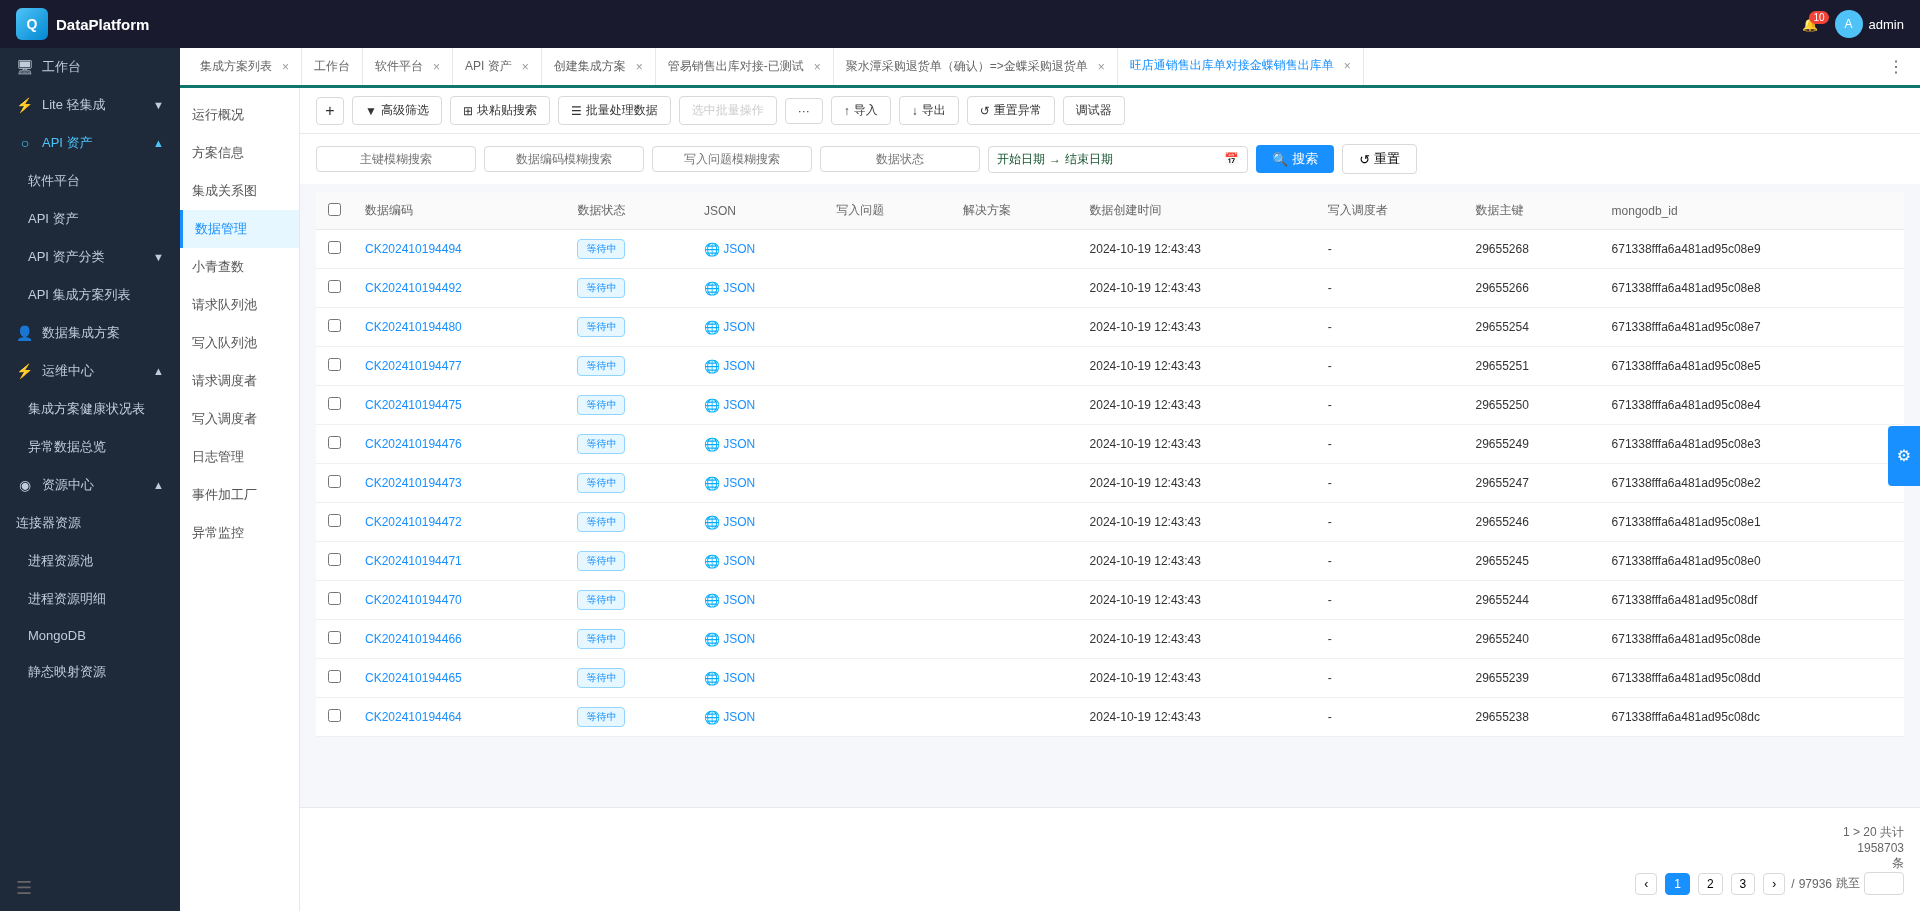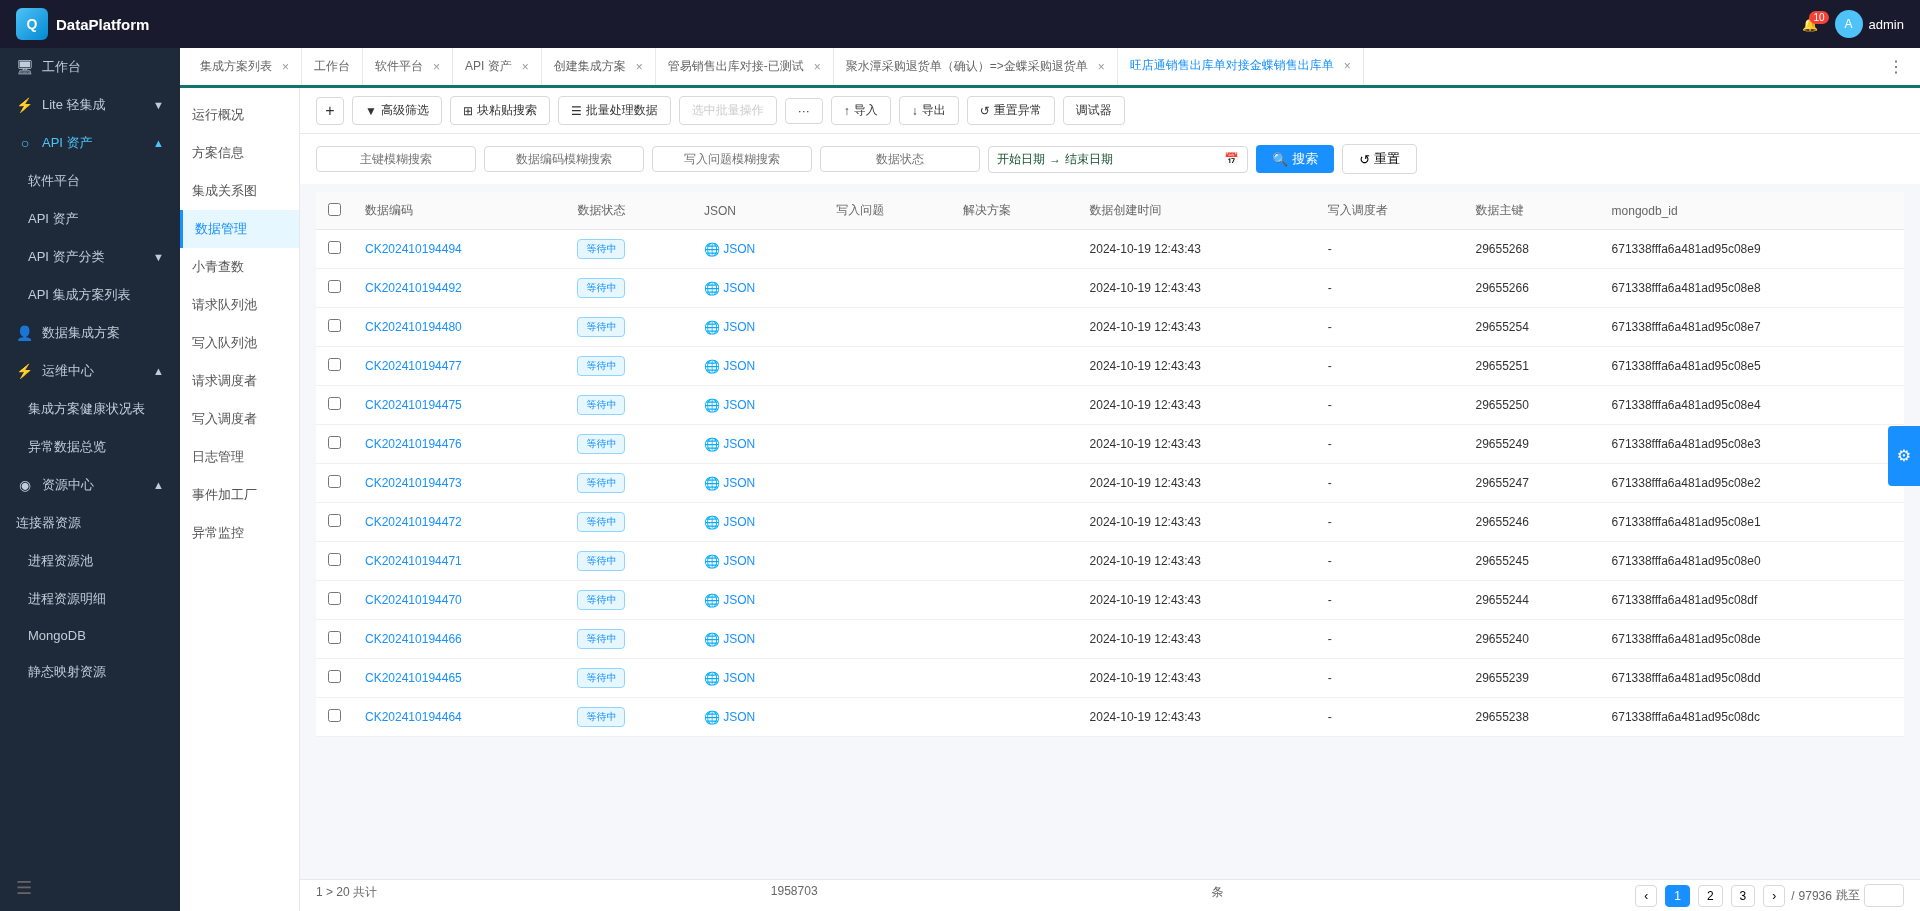--- a/index.html
+++ b/index.html
@@ -62,21 +62,21 @@
     .data-table th { background: #fafafa; padding: 10px 12px; text-align: left; font-weight: 500; color: #666; border-bottom: 1px solid #e8e8e8; white-space: nowrap; }
     .data-table td { padding: 9px 12px; border-bottom: 1px solid #f0f0f0; white-space: nowrap; color: #333; }
     .data-table .link { color: #1890ff; cursor: pointer; text-decoration: none; }
     .status-badge { display: inline-block; padding: 2px 8px; border-radius: 4px; font-size: 10px; }
     .status-waiting { background: #e6f7ff; color: #1890ff; border: 1px solid #91d5ff; }
     .json-link { color: #1890ff; cursor: pointer; display: flex; align-items: center; gap: 3px; }
     .json-icon { color: #1890ff; font-size: 13px; }
     .checkbox-col { width: 36px; }
 
     
-    .pagination-bar { background: #fff; padding: 4px 16px; display: flex; align-items: flex-start; justify-content: space-between; border-top: 1px solid #e8e8e8; font-size: 12px; color: #666; flex-shrink: 0; }
+    .pagination-bar { background: #fff; padding: 16px 16px; display: flex; align-items: flex-end; justify-content: space-between; border-top: 1px solid #e8e8e8; font-size: 12px; color: #666; flex-shrink: 0; flex-direction: column; }
     .page-btn { border: 1px solid #d9d9d9; background: #fff; padding: 3px 8px; border-radius: 4px; cursor: pointer; font-size: 12px; margin: 0 2px; }
     .page-btn.active { background: #1890ff; color: #fff; border-color: #1890ff; }
     .page-input { width: 40px; border: 1px solid #d9d9d9; border-radius: 4px; padding: 3px 6px; text-align: center; }
 
     
     .settings-float { position: fixed; right: 0; top: 50%; transform: translateY(-50%); background: #1890ff; color: #fff; width: 32px; height: 60px; display: flex; align-items: center; justify-content: center; cursor: pointer; border-radius: 4px 0 0 4px; font-size: 16px; }
 
     .table-wrapper { position: relative; overflow: hidden; }
   </style>
 </head>

